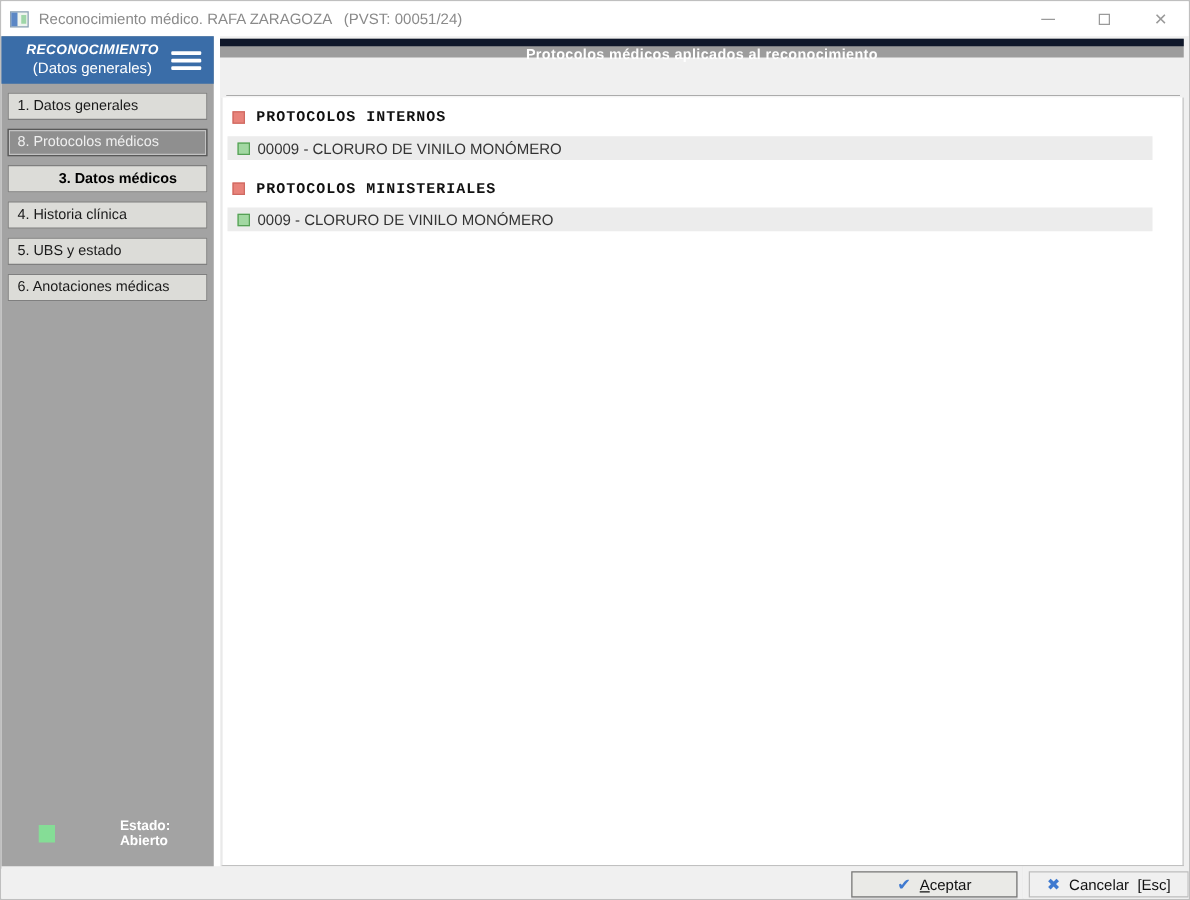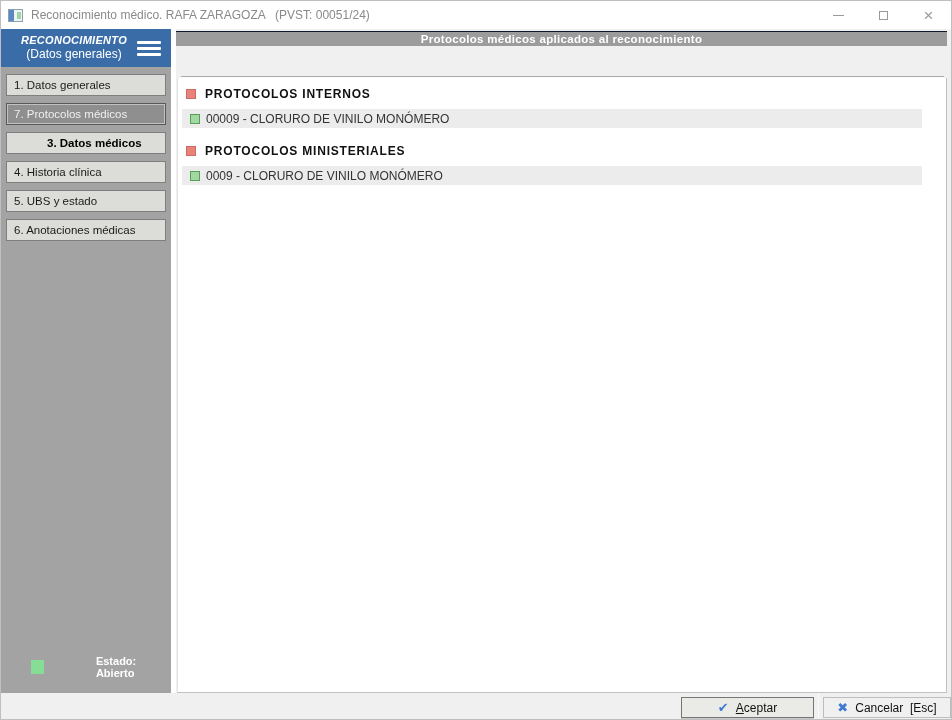--- a/index.html
+++ b/index.html
@@ -37,36 +37,36 @@
   .nav-item.sel { background:#8f8f8f; color:#efefef; border:1px solid #585858; box-shadow:inset 0 0 0 1px #c2c2c2; }
   .nav-item.bold { font-weight:bold; color:#000000;padding-left:40px; }
   .status { position:absolute; left:0; bottom:16px; width:100%; display:flex; align-items:center; }
   .status-dot { width:14px; height:14px; background:#85dd96; margin-left:30px; }
   .status-label { margin-left:52px; font-size:11px; font-weight:bold; color:#ffffff; }
 
   
   .main { position:absolute; left:175px; top:28px; width:777px; height:666px; background:#f0f0f0; }
   .main-header {
     position:absolute; left:0; top:2px; width:771px; height:15px; background:#9c9c9c;
-    border-top:1px solid #0f172a; color:#ffffff; font-size:11.5px; font-weight:bold;
+    border-top:6px solid #0f172a; color:#ffffff; font-size:11.5px; font-weight:bold;
     text-align:center; line-height:14px; letter-spacing:.3px;
   }
   .toolbar { position:absolute; left:0; top:33px; width:100%; height:30px;margin-top:36px; }
   .dd { position:absolute; left:25px; top:7px; display:flex; align-items:center; cursor:pointer; font-size:12px; color:#222222; }
   .dd .u { text-decoration:underline; }
   .tri { width:0; height:0; margin-left:9px; border-left:6px solid transparent; border-right:6px solid transparent; border-top:7px solid #7e99dd; }
   .toolbar-sep { position:absolute; left:5px; right:9px; top:47px; height:2px; border-top:1px solid #ababab; border-bottom:1px solid #fbfbfb; }
   .content {
     position:absolute; left:1px; top:49px; width:770px; height:615px; background:#ffffff;
     border-right:1px solid #c0c0c0; border-bottom:1px solid #c0c0c0; border-left:1px solid #e3e3e3;
     padding-top:9px;
   }
   .sec-header { height:14px; margin-bottom:8px; display:flex; align-items:center; }
   .sec-bullet { width:10px; height:10px; margin-left:8px; background:#e8837b; border:1px solid #cf6a62; }
-  .sec-title { margin-left:9px; font-size:12px; font-weight:bold; color:#111111; letter-spacing:.8px; }
+  .sec-title { margin-left:9px; font-size:12px; font-weight:bold; color:#111111; letter-spacing:.8px;font-family:Liberation Mono, monospace; }
   .proto-row { height:19px; margin-left:4px; width:740px; background:#ececec; display:flex; align-items:center; margin-bottom:16px; }
   .proto-bullet { width:10px; height:10px; margin-left:8px; background:#a2d8a2; border:1px solid #56a056; }
   .proto-label { margin-left:6px; font-size:12px; color:#333333; }
 
   
   .footer { position:absolute; left:0; bottom:0; width:100%; height:26px; background:#f0f0f0; }
   .btn {
     position:absolute; top:4px; height:21px; display:flex; align-items:center; justify-content:center;
     font-family:"Liberation Sans", sans-serif; font-size:12px; color:#111111; cursor:pointer; gap:7px;
   }
@@ -107,21 +107,21 @@
         <div class="sh-line2">(Datos generales)</div>
       </div>
       <div class="hamburger">
           <i></i>
           <i></i>
           <i></i>
         </div>
     </div>
     <div class="nav">
       <div class="nav-item">1. Datos generales</div>
-      <div class="nav-item sel">7. Protocolos médicos</div>
+      <div class="nav-item sel">8. Protocolos médicos</div>
       <div class="nav-item bold">3. Datos médicos</div>
       <div class="nav-item">4. Historia clínica</div>
       <div class="nav-item">5. UBS y estado</div>
       <div class="nav-item">6. Anotaciones médicas</div>
     </div>
     <div class="status">
       <span class="status-dot"></span>
       <span class="status-label">Estado: Abierto</span>
     </div>
   </div>

